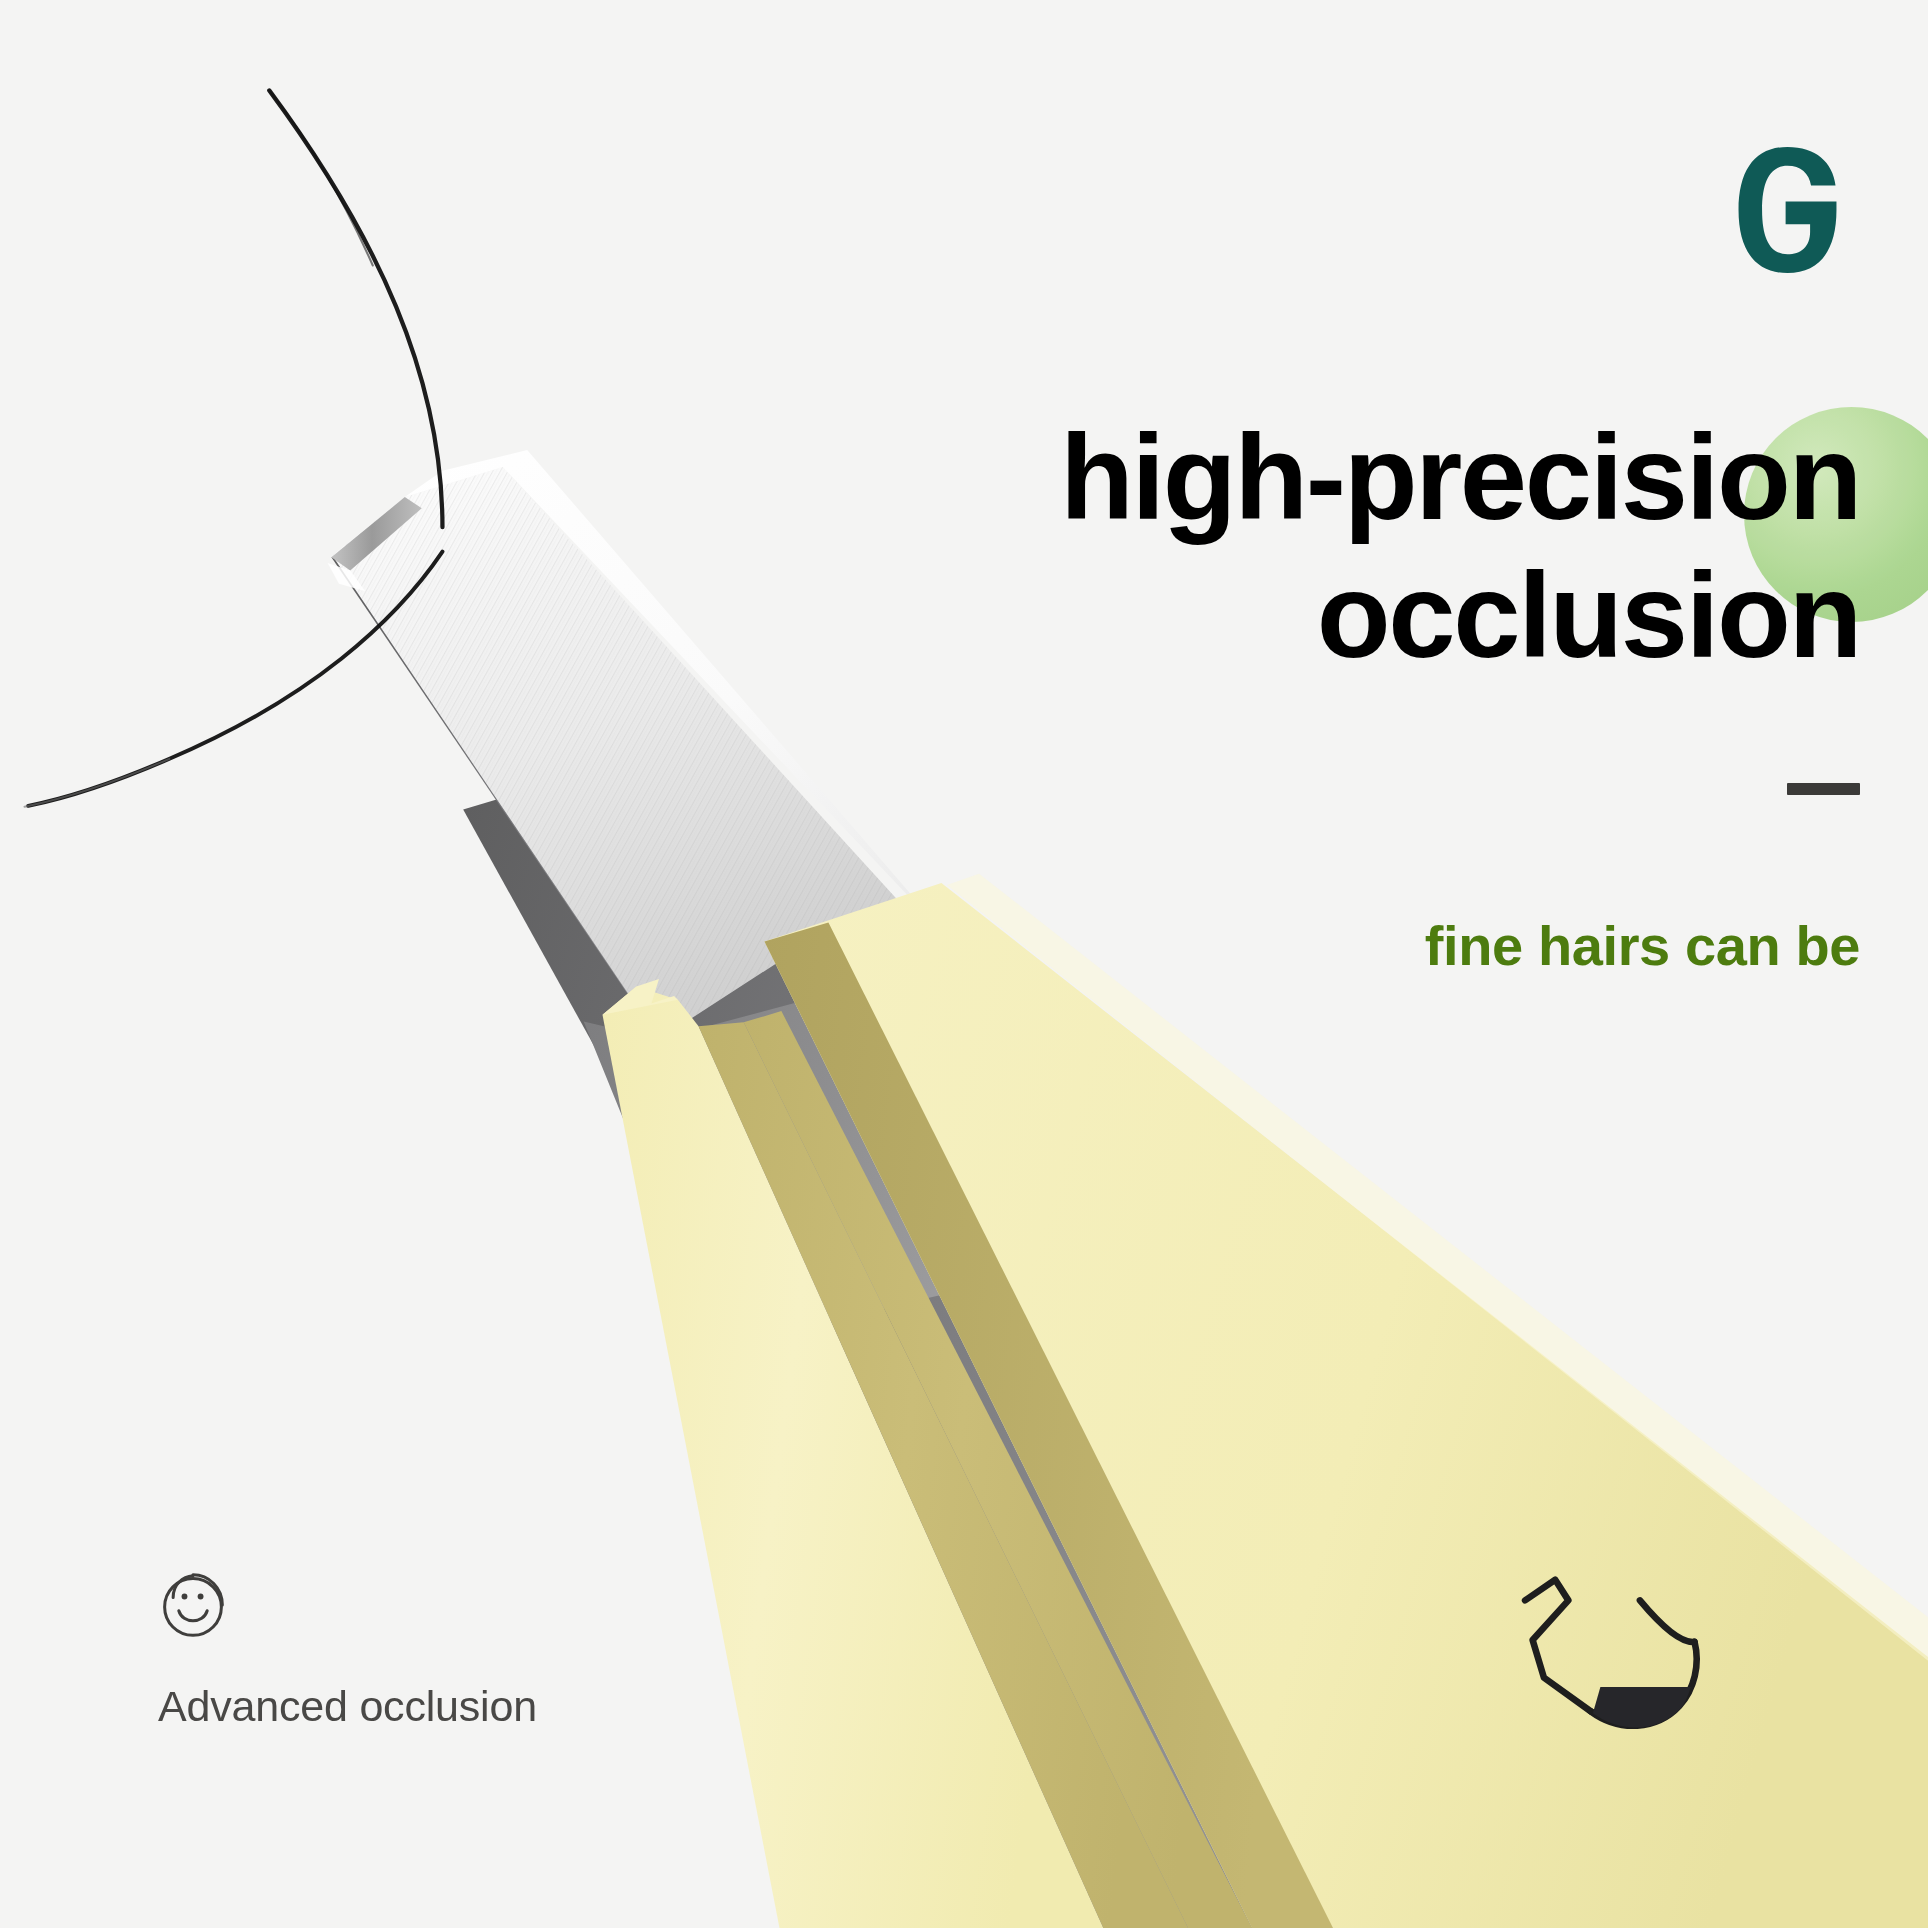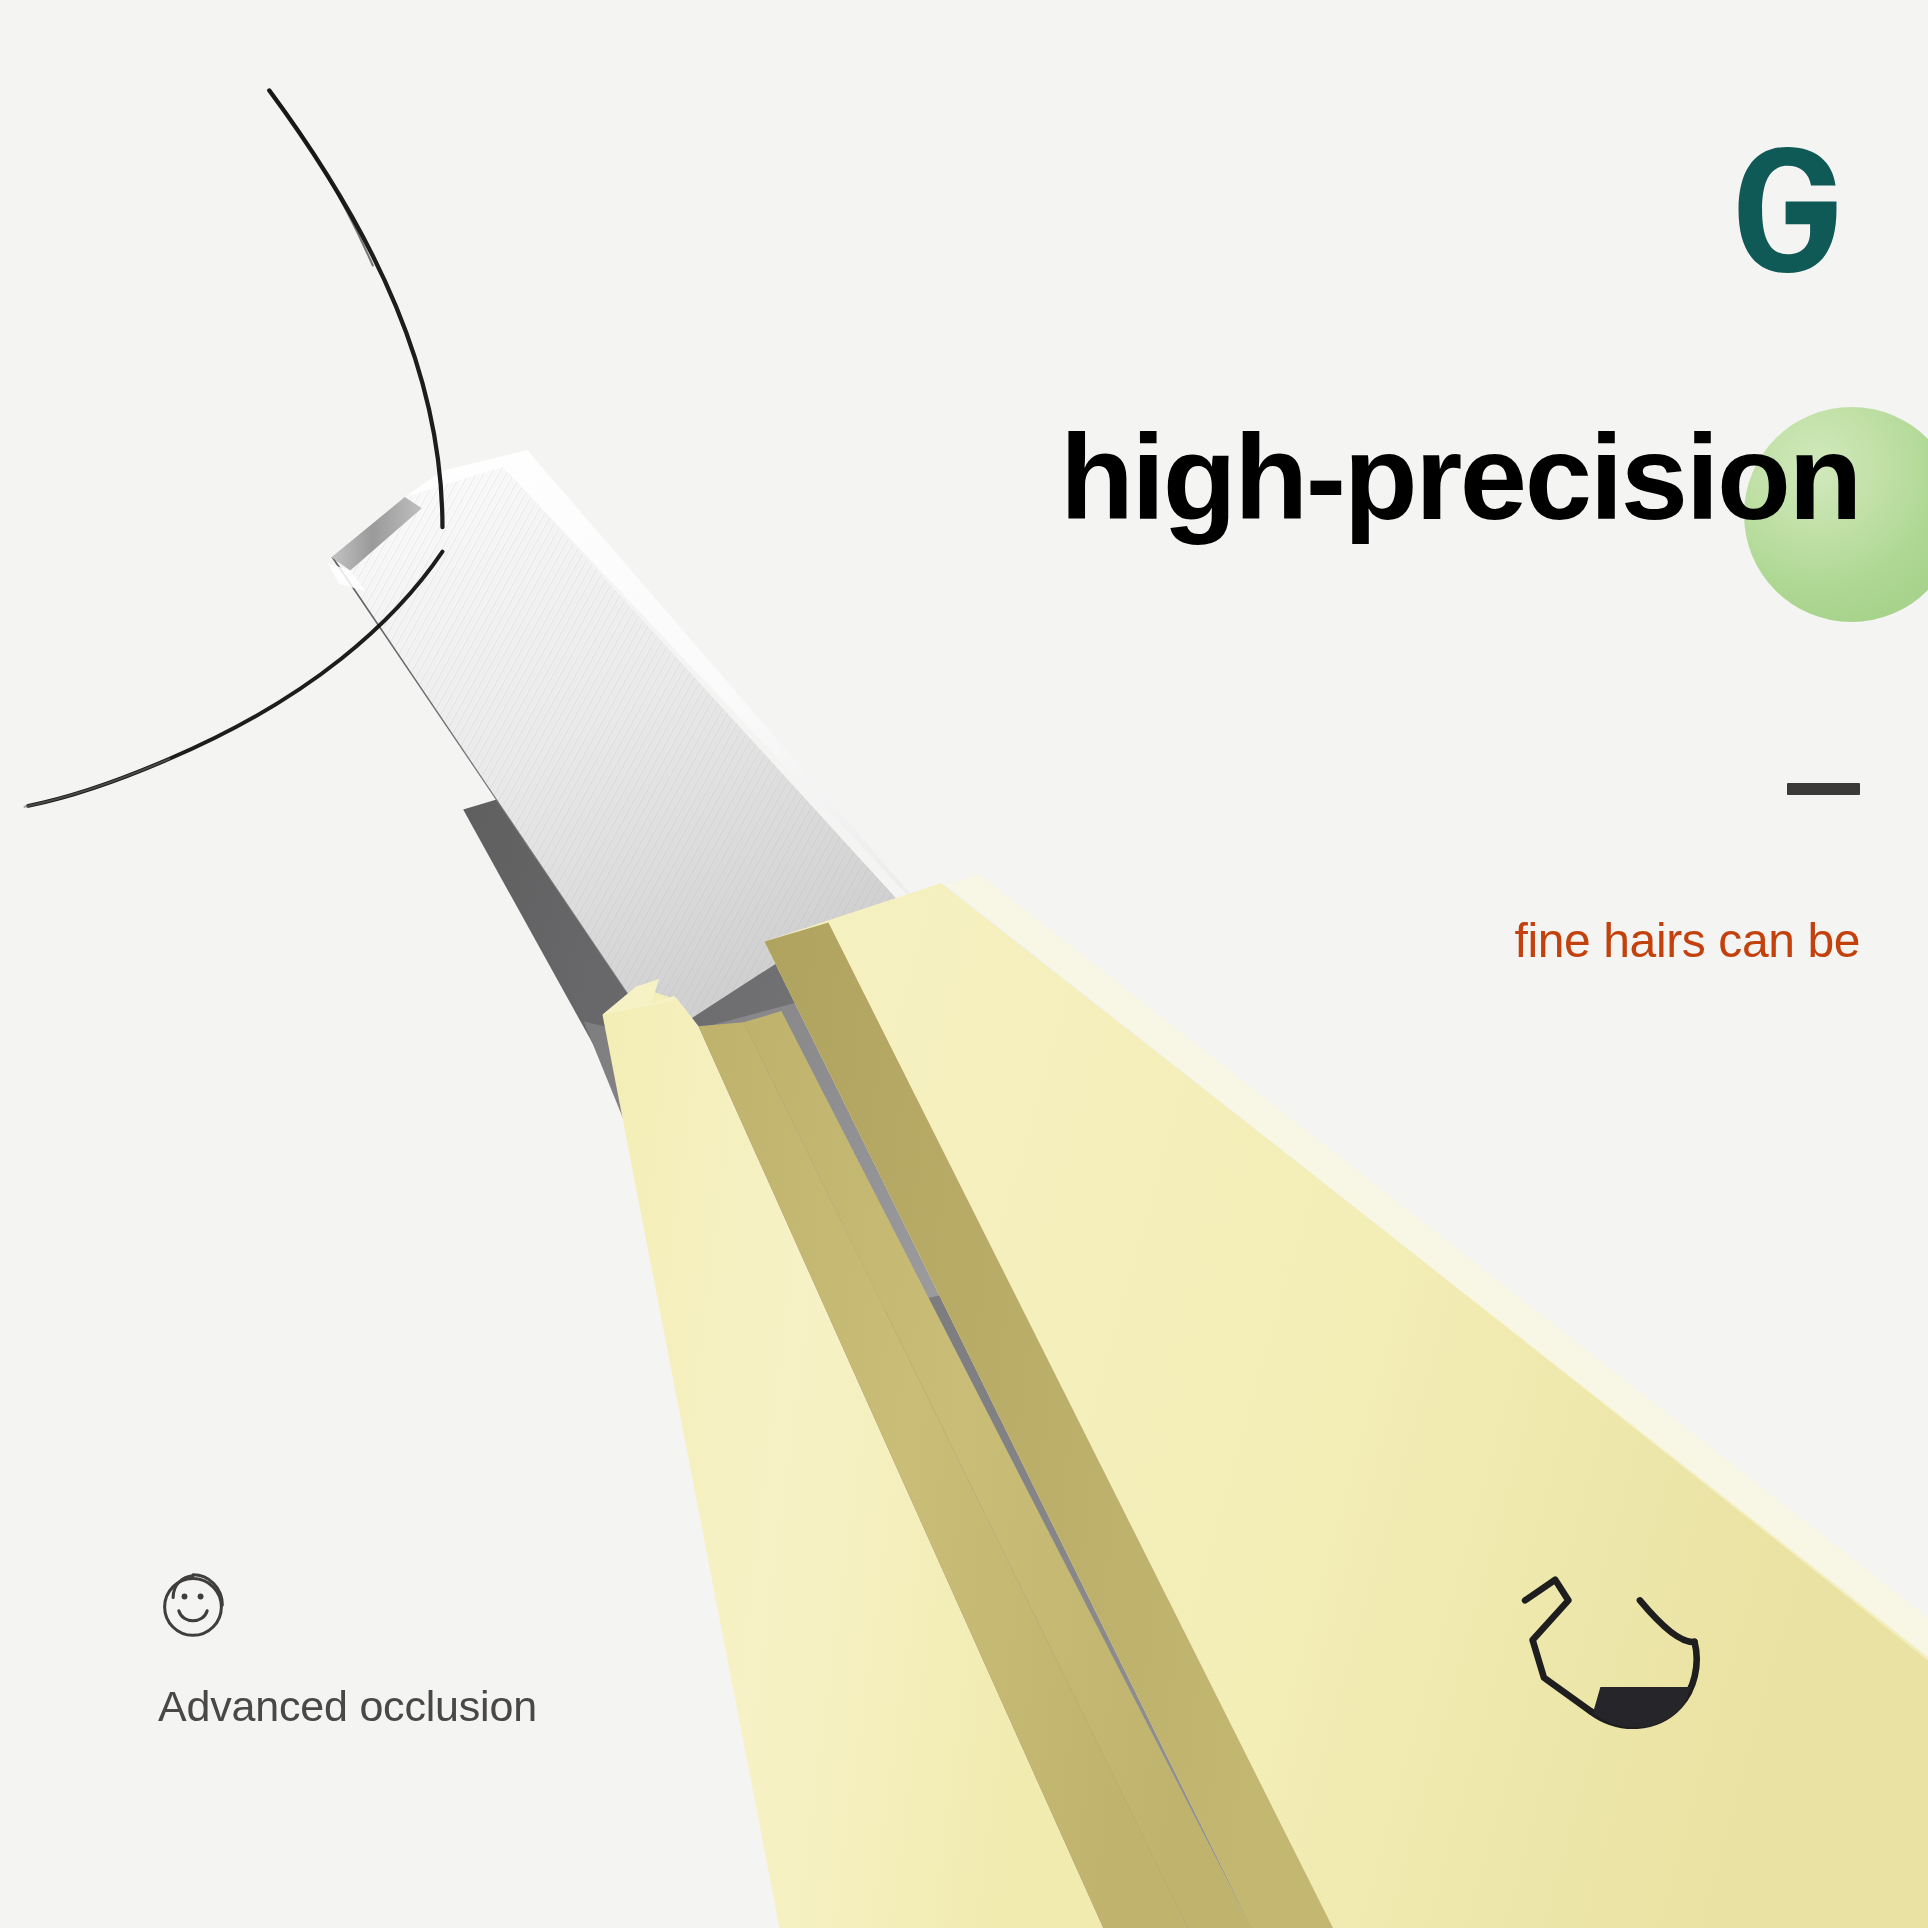--- a/index.html
+++ b/index.html
@@ -69,24 +69,24 @@
   
   #subtext {
     position:absolute;
     right:68px; top:910px;
     width:942px;
     text-align:right;
     z-index:6;
   }
   #subtext .sub-line {
     display:block;
-    font-size:48px;
-    font-weight:400;
+    font-size:56px;
+    font-weight:700;
     line-height:1.30;
-    color:#c2410c;
+    color:#4d7c0f;
     letter-spacing:-0.4px;
     white-space:nowrap;
   }
 
   
   #germany-badge {
     position:absolute;
     left:158px; top:1571px;
     z-index:6;
   }
@@ -330,20 +330,21 @@
 
     <path d="M470 586
              C 420 660, 330 742, 180 806
              C 120 832, 70 848, 30 856" fill="none" stroke="#111111" stroke-width="4.2" stroke-linecap="round" opacity="0.95"></path>
     <path d="M180 806
              C 120 832, 70 848, 26 857" fill="none" stroke="#6a6a6a" stroke-width="2" stroke-linecap="round" opacity="0.6"></path>
   </svg>
 
   <div id="headline">
     <span class="hl-line line1">high-precision</span>
+    <span class="hl-line line2">occlusion</span>
   </div>
 
   <div id="divider-dash"></div>
 
   <div id="subtext">
     <span class="sub-line">fine hairs can be</span>
   </div>
 
   <div id="germany-badge">
     <svg class="badge-icon" viewBox="0 0 74 74">

